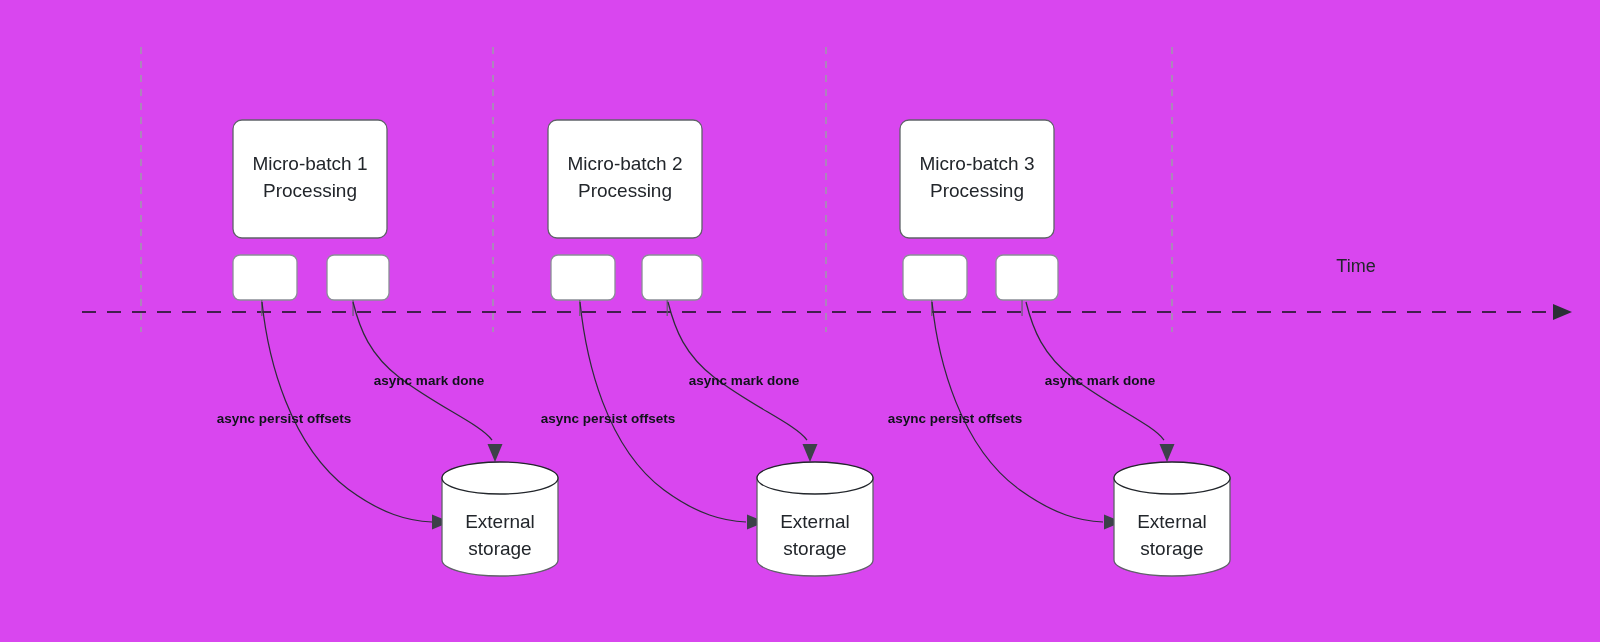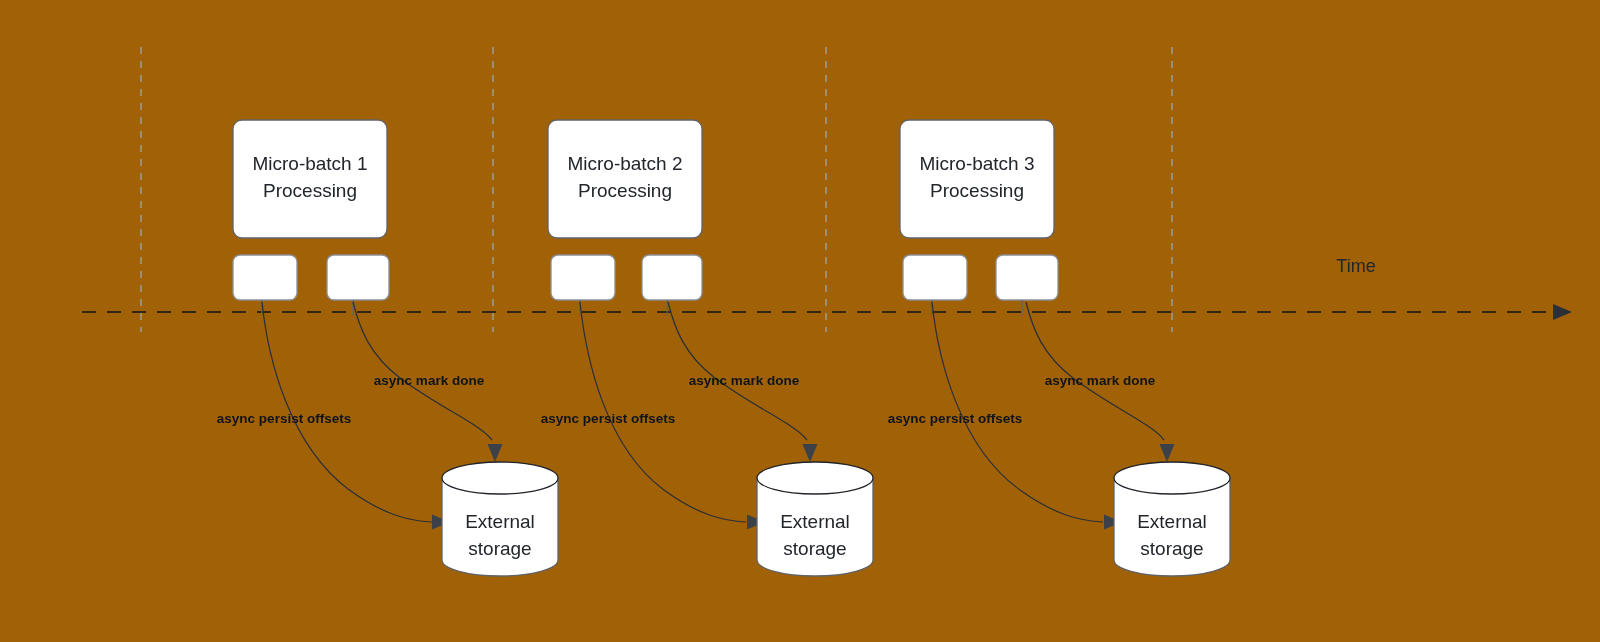--- a/index.html
+++ b/index.html
@@ -10,21 +10,21 @@
   body {
     width: 1600px;
     height: 642px;
     overflow: hidden;
     font-family: "Liberation Sans", sans-serif;
   }
   #diagram-root {
     position: relative;
     width: 1600px;
     height: 642px;
-    background: #a16207;
+    background: #d946ef;
   }
   svg#diagram-svg {
     position: absolute;
     left: 0;
     top: 0;
     width: 1600px;
     height: 642px;
     display: block;
   }
   .node-shape {

